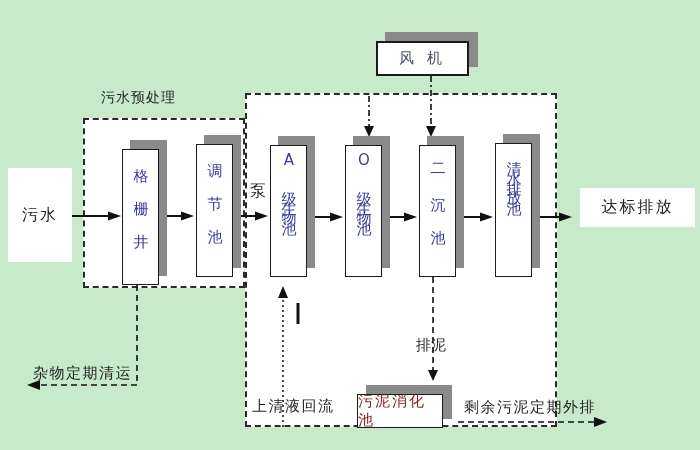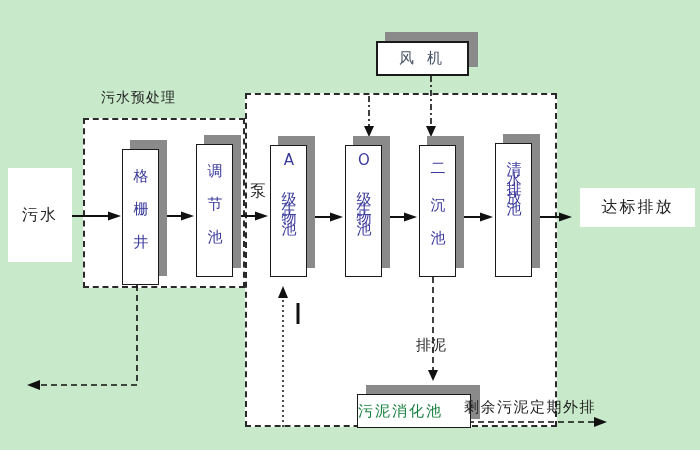--- a/index.html
+++ b/index.html
@@ -15,22 +15,22 @@
   .plain-box{position:absolute;background:#ffffff;display:flex;align-items:center;justify-content:center;
              color:#222;letter-spacing:2px;}
   .box-sewage{left:8px;top:168px;width:64px;height:94px;font-size:16px;}
   .box-discharge{left:580px;top:188px;width:115px;height:39px;font-size:16px;}
 
   
   .node{position:absolute;background:#ffffff;border:1px solid #1a1a1a;box-sizing:border-box;
         box-shadow:9px -9px 0 0 #8a8a8a;}
   .fan{left:354px;top:41px;width:93px;height:35px;border-width:2px;display:flex;align-items:center;
        justify-content:center;font-size:15px;color:#495266;letter-spacing:4px;margin-left:22px;}
-  .sludge{left:357px;top:394px;width:114px;height:34px;display:flex;align-items:center;
-          justify-content:flex-start;font-size:15px;color:#15803d;letter-spacing:2px;}
+  .sludge{left:357px;top:394px;width:86px;height:34px;display:flex;align-items:center;
+          justify-content:center;font-size:15px;color:#7f1d1d;letter-spacing:2px;}
 
   
   .vbox{position:absolute;width:37px;background:#ffffff;border:1px solid #1a1a1a;box-sizing:border-box;
         box-shadow:8px -9px 0 0 #8a8a8a;display:flex;justify-content:center;overflow:hidden;}
   .vtext{writing-mode:vertical-lr;text-orientation:upright;color:#3a3a9c;font-size:15px;}
   .chars3 .vtext{letter-spacing:33px;padding-top:6px;}
   .chars5 .vtext{letter-spacing:10px;padding-top:5px;}
   .vb-grid{left:122px;top:149px;height:136px;}
   .vb-reg{left:196px;top:144px;height:133px;}
   .vb-abio{left:270px;top:145px;height:132px;}
@@ -132,16 +132,18 @@
   <div class="vbox chars5 vb-clear">
     <span class="vtext">清水排放池</span>
   </div>
 
   <div class="node sludge">
     <span>污泥消化池</span>
   </div>
 
   <div class="ann ann-pre">污水预处理</div>
   <div class="ann ann-pump">泵</div>
+  <div class="ann ann-debris">杂物定期清运</div>
+  <div class="ann ann-return">上清液回流</div>
   <div class="ann ann-paini">排泥</div>
   <div class="ann ann-excess">剩余污泥定期外排</div>
 
 </div>
 
 </body></html>

